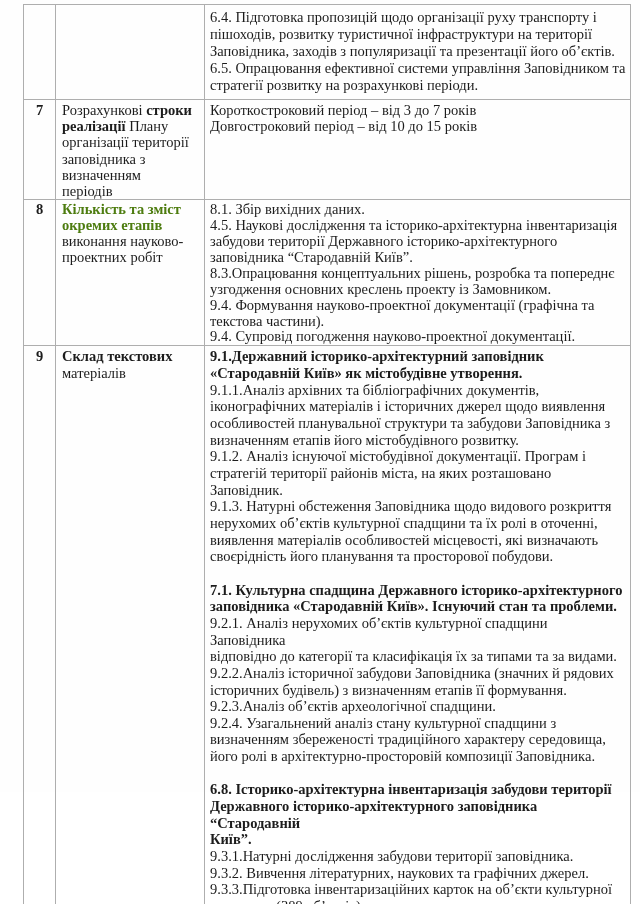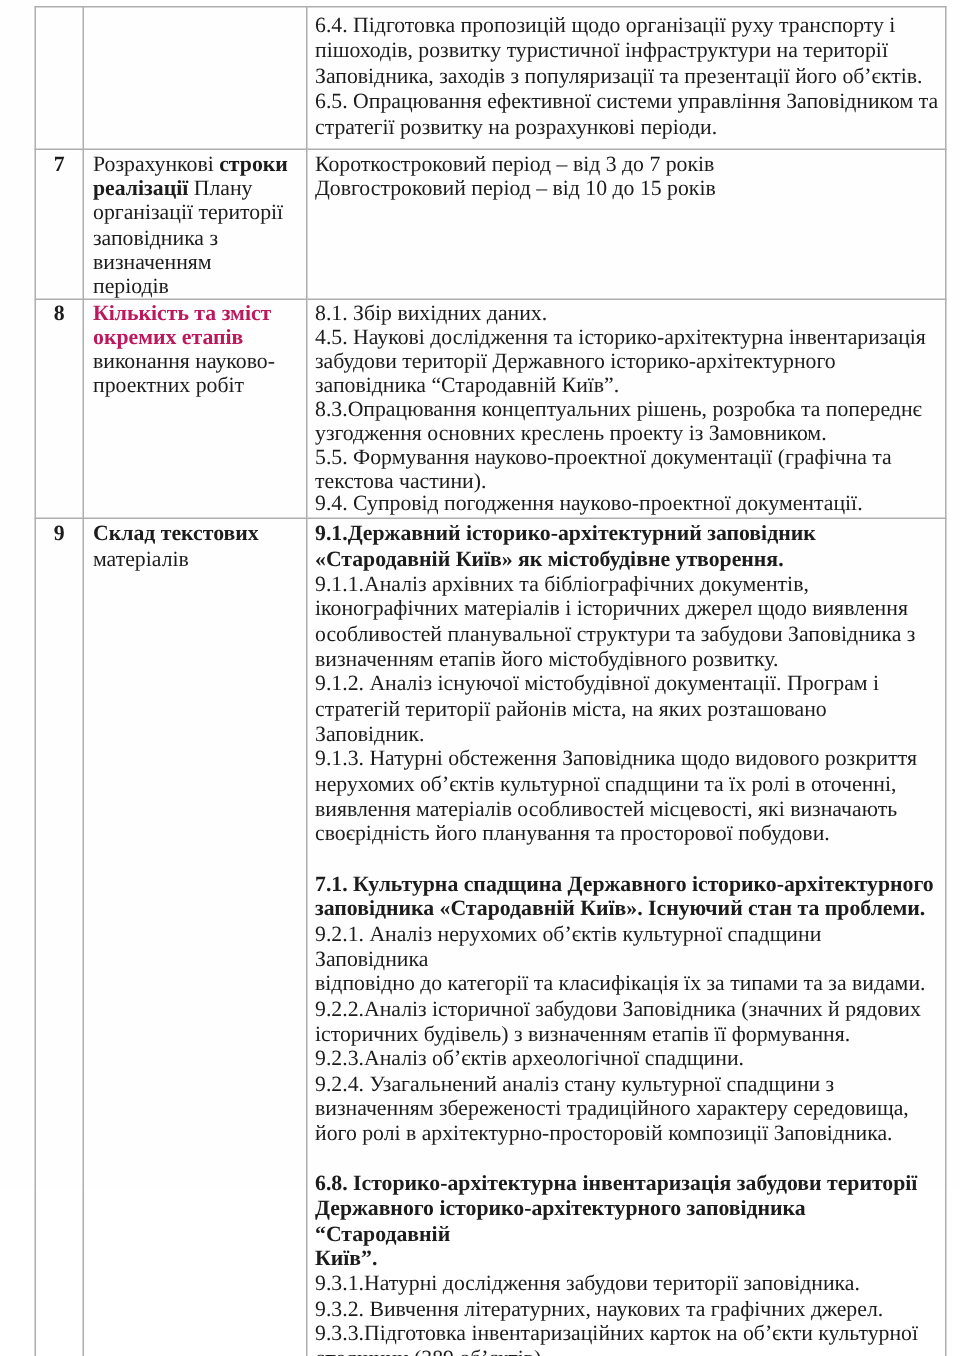--- a/index.html
+++ b/index.html
@@ -68,28 +68,28 @@
 реалізації</span><span> Плану
 організації території
 заповідника з
 визначенням
 періодів</span></td>
           <td class="content cell"><div class="block">Короткостроковий період – від 3 до 7 років
 Довгостроковий період – від 10 до 15 років</div></td>
         </tr>
         <tr class="row-2">
           <td class="num cell">8</td>
-          <td class="label cell"><span class="seg-bold" style="color: #be185d;">Кількість та зміст
+          <td class="label cell"><span class="seg-bold" style="color: #4d7c0f;">Кількість та зміст
 окремих етапів</span><span>
 виконання науково-
 проектних робіт</span></td>
           <td class="content cell"><div class="block">8.1. Збір вихідних даних.</div><div class="block">4.5. Наукові дослідження та історико-архітектурна інвентаризація
 забудови території Державного історико-архітектурного
 заповідника “Стародавній Київ”.</div><div class="block">8.3.Опрацювання концептуальних рішень, розробка та попереднє
-узгодження основних креслень проекту із Замовником.</div><div class="block">5.5. Формування науково-проектної документації (графічна та
+узгодження основних креслень проекту із Замовником.</div><div class="block">9.4. Формування науково-проектної документації (графічна та
 текстова частини).</div><div class="block">9.4. Супровід погодження науково-проектної документації.</div></td>
         </tr>
         <tr class="row-3">
           <td class="num cell">9</td>
           <td class="label cell"><span class="seg-bold">Склад текстових</span><span>
 матеріалів</span></td>
           <td class="content cell"><div class="block b">9.1.Державний історико-архітектурний заповідник
 «Стародавній Київ» як містобудівне утворення.</div><div class="block">9.1.1.Аналіз архівних та бібліографічних документів,
 іконографічних матеріалів і історичних джерел щодо виявлення
 особливостей планувальної структури та забудови Заповідника з

